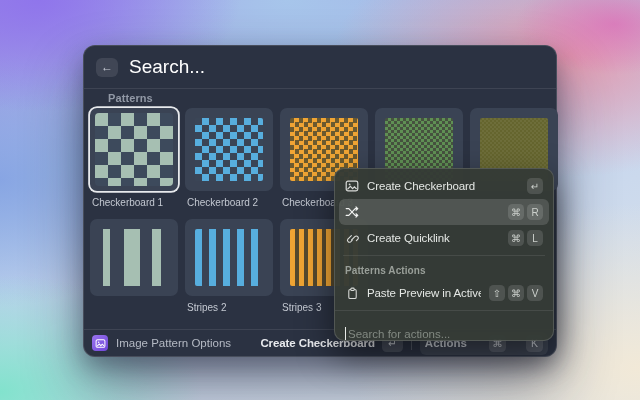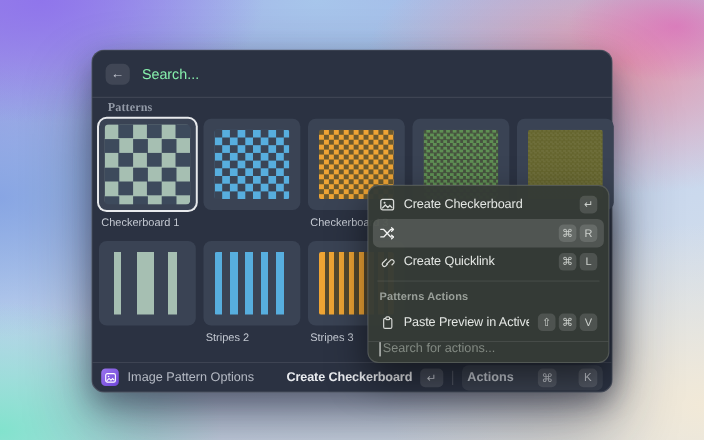--- a/index.html
+++ b/index.html
@@ -29,25 +29,25 @@
     position:absolute; left:0; top:0; right:0; height:43px;
     display:flex; align-items:center; padding:0 12px;
     border-bottom:1px solid rgba(255,255,255,.09);
   }
   .back-btn {
     width:22px; height:19px; border-radius:6px;
     background:rgba(255,255,255,.1); color:#c9cdd6;
     display:flex; align-items:center; justify-content:center;
     font-size:12px; flex:0 0 auto;
   }
-  .search-placeholder { margin-left:11px; color:#86efac; font-size:13px; }
+  .search-placeholder { margin-left:11px; color:#ffffff; font-size:19px; }
 
   .section-label {
-    position:absolute; left:14px; top:46px;
-    font-size:11px; font-weight:700; color:#9299a6; letter-spacing:.1px;font-family:Liberation Serif, serif;
+    position:absolute; left:24px; top:46px;
+    font-size:11px; font-weight:700; color:#9299a6; letter-spacing:.1px;
   }
 
   
   .cell { position:absolute; width:88px; }
   .thumb { position:relative; width:88px; border-radius:7px; background:#3a4354; }
   .row1 .thumb { height:83px; }
   .row2 .thumb { height:77px; }
   .pattern { position:absolute; inset:10px; border-radius:2px; }
   .thumb.selected { box-shadow:0 0 0 1.8px rgba(242,244,247,.95); }
   .thumb.selected .pattern { inset:5px; border-radius:4px; }
@@ -110,21 +110,21 @@
   }
   .menu-item.highlight { background:rgba(255,255,255,.14); }
   .mi-icon { width:14px; height:14px; display:flex; align-items:center; justify-content:center; flex:0 0 auto; }
   .mi-label { font-size:11.5px; font-weight:500; color:#e4e7e4; letter-spacing:-.1px; white-space:nowrap; overflow:hidden; }
   .menu-item.highlight .mi-label { color:#fff; }
   .mi-keys { margin-left:auto; display:flex; gap:3px; }
   .mi-keys .kbd { min-width:16px; height:16px; font-size:10px; background:rgba(255,255,255,.13); color:#ccd0cc; }
   .menu-sep { height:1px; background:rgba(255,255,255,.09); margin:4px 4px; }
   .menu-section-header { font-size:10px; font-weight:700; color:#999f99; padding:5px 6px 4px 6px; letter-spacing:.1px; }
   .menu-search {
-    height:19px; display:flex; align-items:flex-start;
+    height:30px; display:flex; align-items:flex-end;
     border-top:1px solid rgba(255,255,255,.09);
     margin:4px -4px 0 -4px; padding:0 10px;
   }
   .caret { width:1px; height:13px; background:#e8eae8; margin-right:2px; }
   .menu-search-placeholder { font-size:11.5px; color:#828982; }
 </style>
 </head>
 <body>
 
 <div class="window">
@@ -142,20 +142,21 @@
     <div class="cell" style="left:6px; top:62px;">
       <div class="thumb selected">
           <div class="pattern pat-cb1"></div>
         </div>
       <div class="cell-label">Checkerboard 1</div>
     </div>
     <div class="cell" style="left:101px; top:62px;">
       <div class="thumb">
           <div class="pattern pat-cb2"></div>
         </div>
+      <div class="cell-label">Checkerboard 2</div>
     </div>
     <div class="cell" style="left:196px; top:62px;">
       <div class="thumb">
           <div class="pattern pat-cb3"></div>
         </div>
       <div class="cell-label">Checkerboard 3</div>
     </div>
     <div class="cell" style="left:291px; top:62px;">
       <div class="thumb">
           <div class="pattern pat-cb4"></div>

